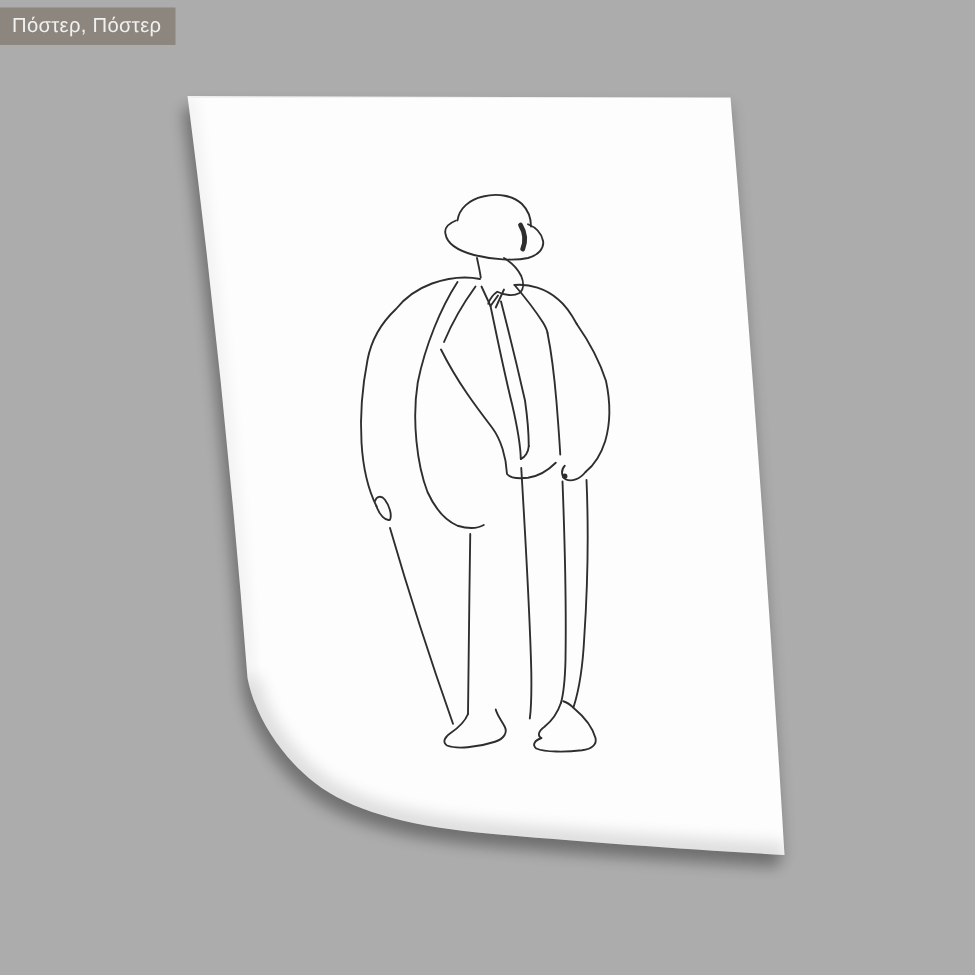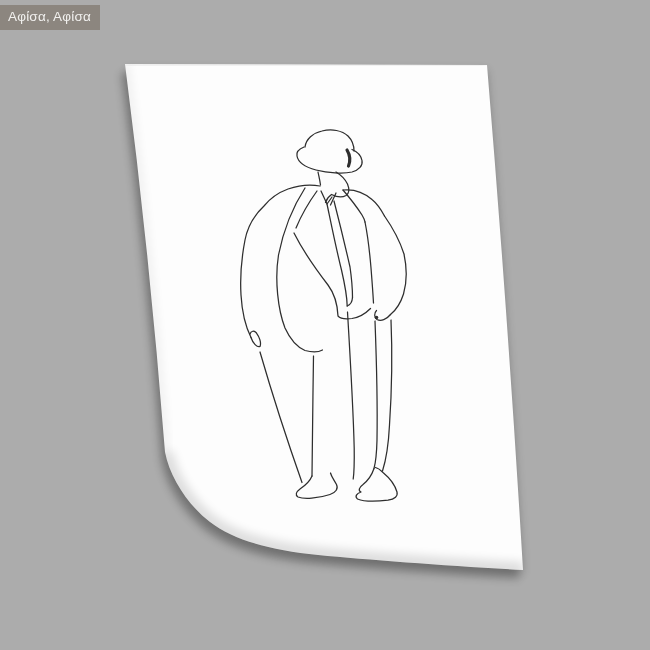--- a/index.html
+++ b/index.html
@@ -46,21 +46,21 @@
     opacity:.93;
     letter-spacing:.2px;
     white-space:nowrap;
   }
 </style>
 </head>
 <body>
 
 <div class="stage">
 
-  <span class="badge">Αφίσα, Αφίσα</span>
+  <span class="badge">Πόστερ, Πόστερ</span>
 
   <svg class="scene-svg" width="650" height="650" viewBox="0 0 650 650" xmlns="http://www.w3.org/2000/svg">
 
     <defs>
       <filter id="blurSoft" x="-20%" y="-20%" width="140%" height="140%">
         <feGaussianBlur stdDeviation="4.5"></feGaussianBlur>
       </filter>
       <filter id="blurEdge" x="-20%" y="-20%" width="140%" height="140%">
         <feGaussianBlur stdDeviation="5"></feGaussianBlur>
       </filter>

